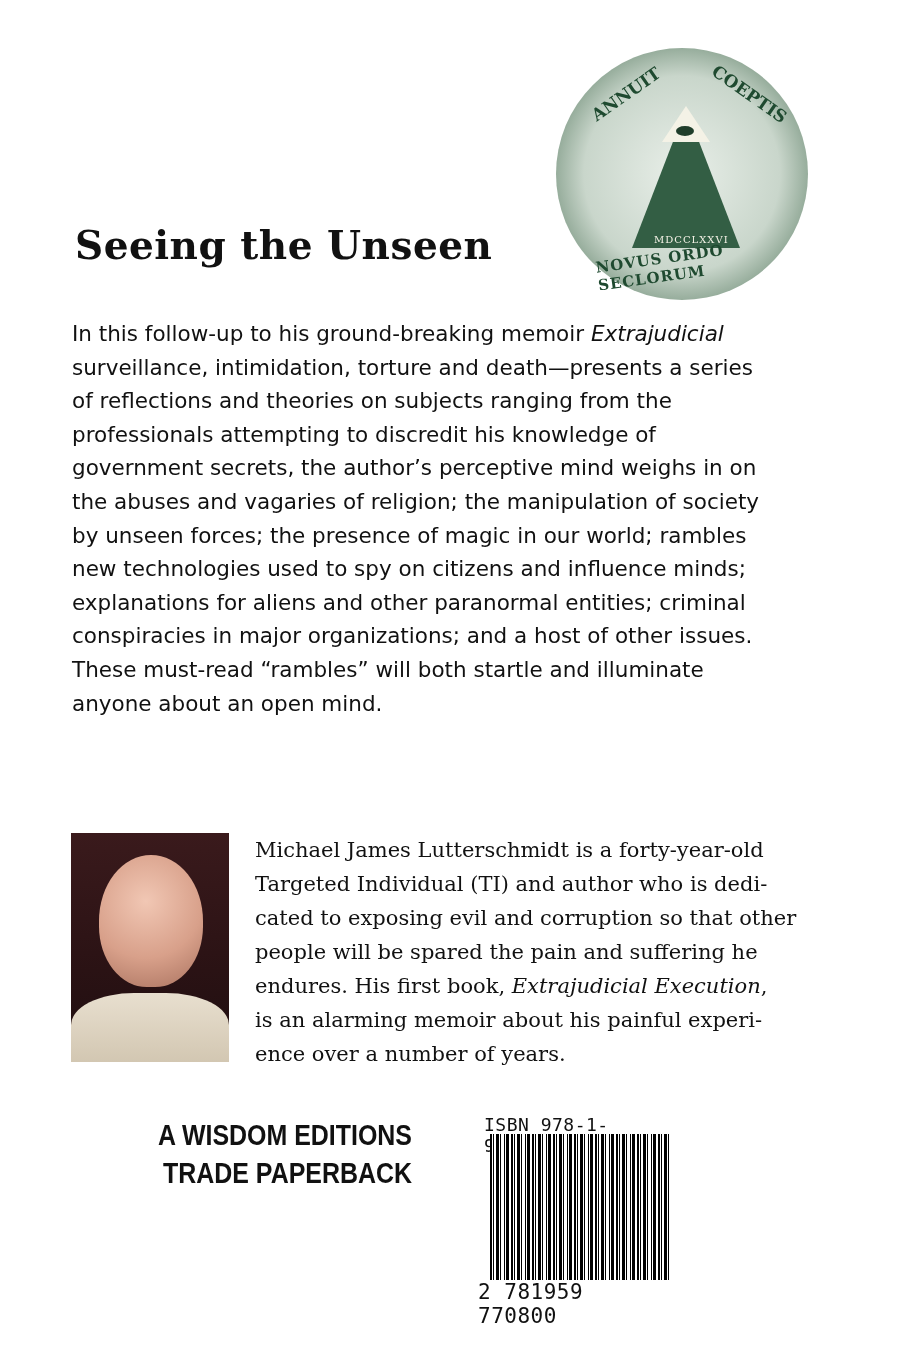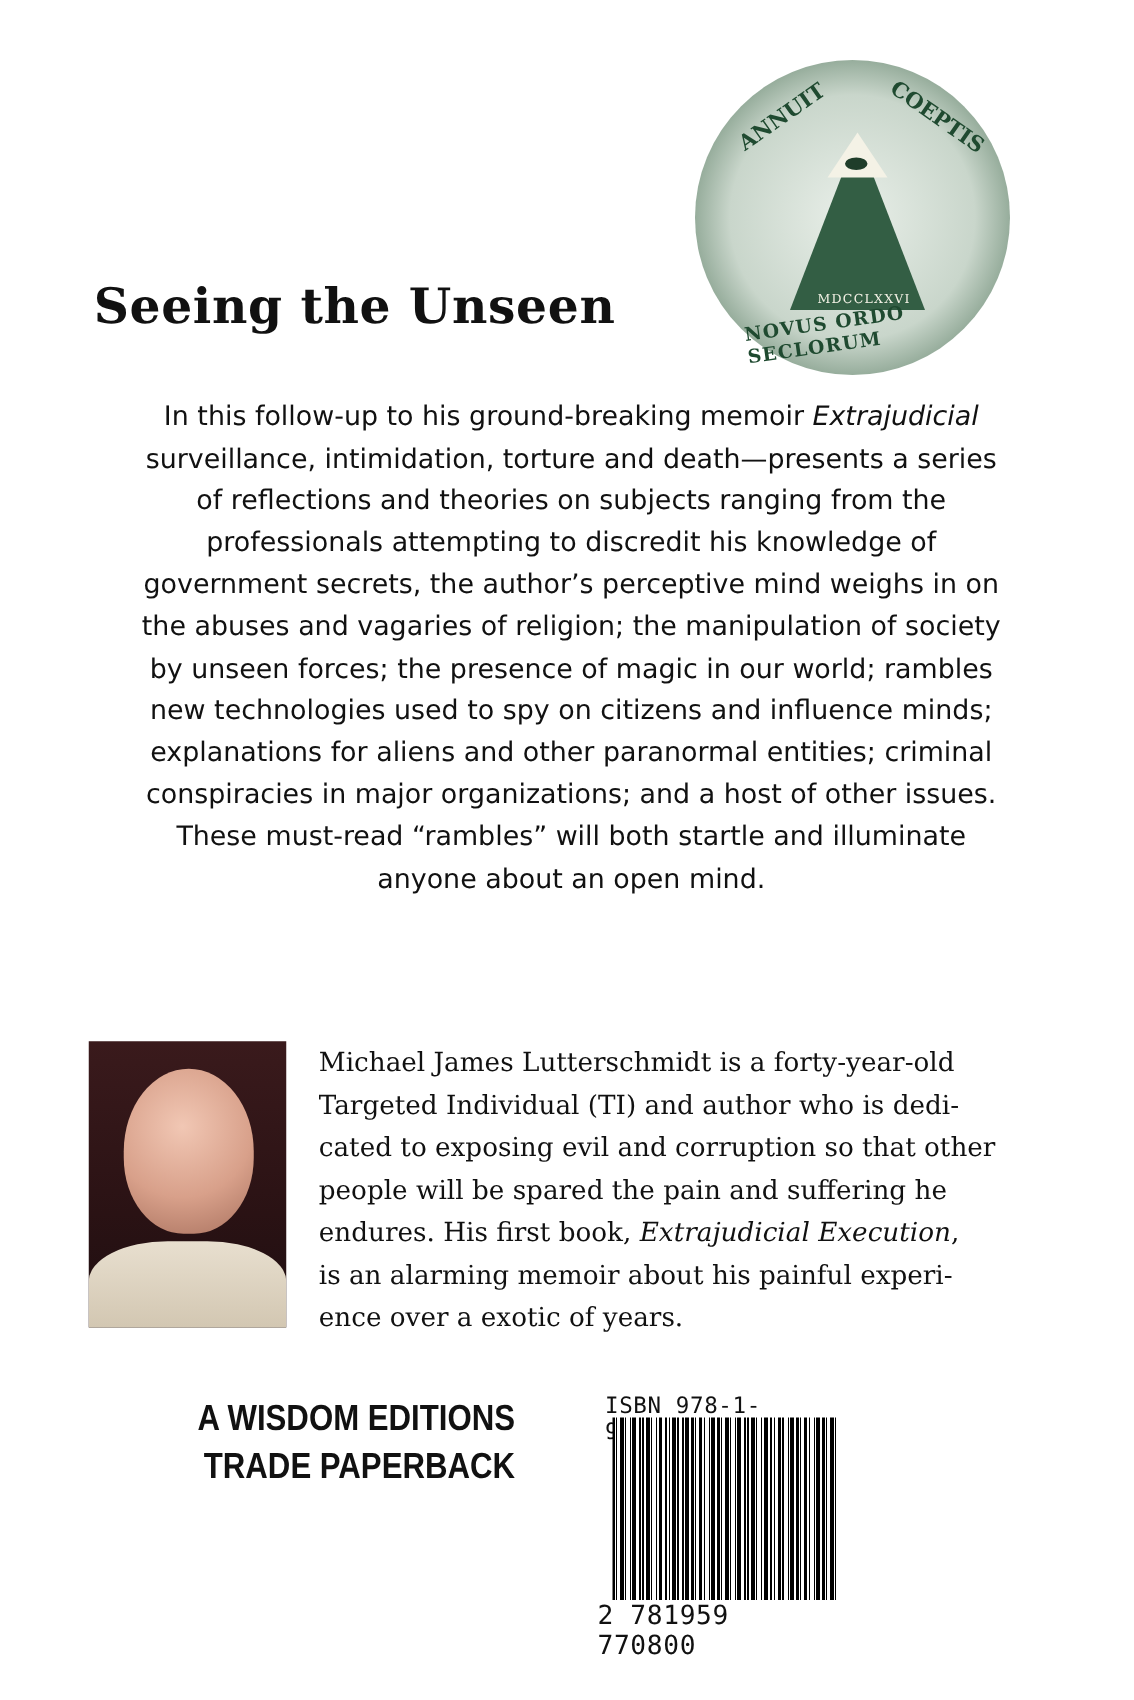--- a/index.html
+++ b/index.html
@@ -12,21 +12,21 @@
   .seal-text-bot { left:40px; top:196px; font-size:15px; transform:rotate(-8deg); letter-spacing:1px; }
   .pyramid { position:absolute; left:76px; top:60px; width:0; height:0;
              border-left:54px solid transparent; border-right:54px solid transparent; border-bottom:140px solid #335e44; }
   .pyramid-cap { position:absolute; left:106px; top:58px; width:0; height:0;
              border-left:24px solid transparent; border-right:24px solid transparent; border-bottom:36px solid #f4f2e6; }
   .eye { position:absolute; left:118px; top:76px; width:18px; height:10px; border-radius:50%; background:#1f3d2a; border:2px solid #f4f2e6; }
   .roman { position:absolute; left:98px; top:186px; font-family:"DejaVu Serif", serif; font-size:10px; color:#f4f2e6; letter-spacing:1px; }
 
   .title { position:absolute; left:75px; top:222px; font-family:"DejaVu Serif", serif; font-weight:bold; font-size:39px; letter-spacing:0.5px; color:#111; }
 
-  .blurb { position:absolute; left:72px; top:317px; width:770px; font-family:"DejaVu Sans", sans-serif; font-size:21.5px; line-height:33.6px; color:#111;text-align:center; }
+  .blurb { position:absolute; left:72px; top:317px; width:770px; font-family:"DejaVu Sans", sans-serif; font-size:21.5px; line-height:33.6px; color:#111; }
   .blurb .line { display:block; white-space:nowrap; }
 
   .photo { position:absolute; left:71px; top:833px; width:158px; height:229px; background:linear-gradient(180deg,#3a1a1c 0%,#2a1214 60%,#1e0e10 100%); overflow:hidden; }
   .head { position:absolute; left:28px; top:22px; width:104px; height:132px; border-radius:50% 50% 46% 46%; background:radial-gradient(circle at 45% 35%, #f1c7b4 0%, #d8a08a 55%, #a8715e 100%); }
   .shirt { position:absolute; left:0; top:160px; width:158px; height:80px; background:linear-gradient(180deg,#e8dfcf,#cfc3ad); border-radius:40% 40% 0 0; }
 
   .bio { position:absolute; left:255px; top:833px; width:600px; font-family:"DejaVu Serif", serif; font-size:21px; line-height:34px; color:#111; }
   .bio .line { display:block; white-space:nowrap; }
 
   .publisher { position:absolute; left:110px; top:1116px; width:302px; text-align:right; font-family:"Liberation Sans", sans-serif; font-weight:bold; font-size:29px; line-height:38px; color:#111; transform:scaleX(0.86); transform-origin:right top; }
@@ -73,21 +73,21 @@
   <div class="head"></div>
 </div>
 
 <div class="bio">
   <span class="line">Michael James Lutterschmidt is a forty-year-old</span>
   <span class="line">Targeted Individual (TI) and author who is dedi-</span>
   <span class="line">cated to exposing evil and corruption so that other</span>
   <span class="line">people will be spared the pain and suffering he</span>
   <span class="line"><span>endures. His first book, </span><i>Extrajudicial Execution</i><span>,</span></span>
   <span class="line">is an alarming memoir about his painful experi-</span>
-  <span class="line">ence over a exotic of years.</span>
+  <span class="line">ence over a number of years.</span>
 </div>
 
 <div class="publisher">
   <span class="line">A WISDOM EDITIONS</span>
   <span class="line">TRADE PAPERBACK</span>
 </div>
 
 <div class="barcode-box">
   <span class="isbn">ISBN 978-1-959770-80-0</span>
   <div class="bars"></div>

